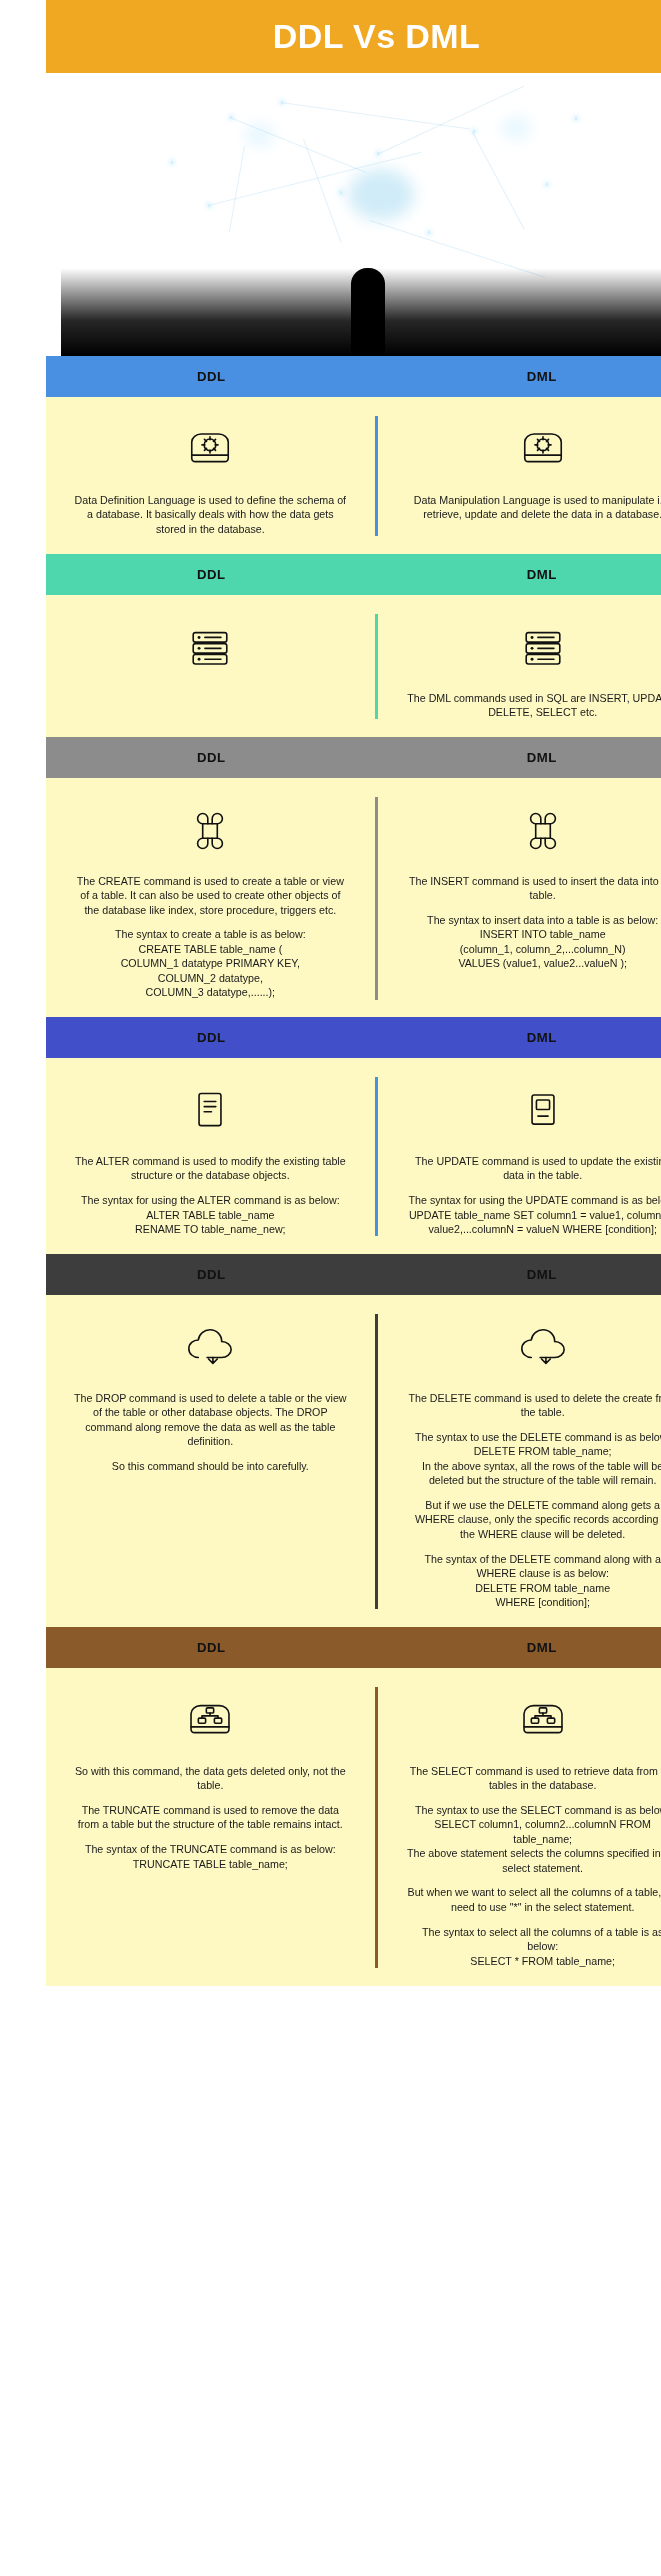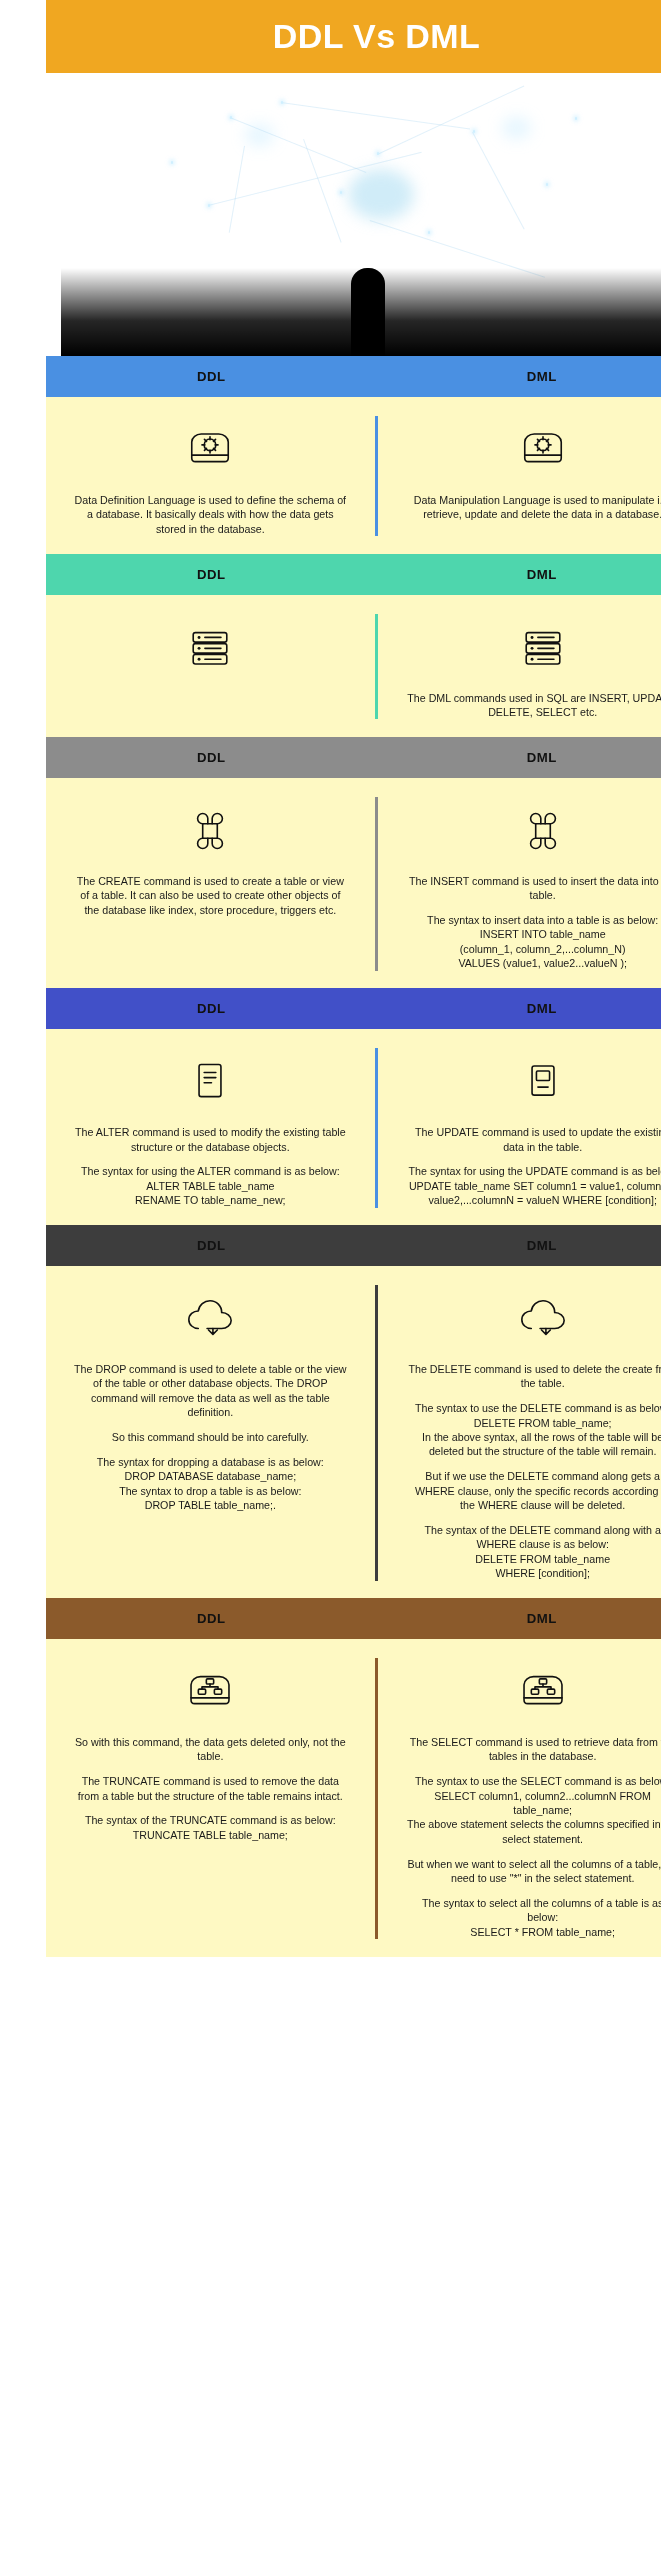--- a/index.html
+++ b/index.html
@@ -238,20 +238,21 @@
     </div>
       <div class="row">
       <div class="col">
         <div class="icon-wrap">
             <svg width="54" height="54" viewBox="0 0 74 74">
         <path d="M27 27h20v20H27z" fill="none" stroke="#111" stroke-width="2.2" stroke-linecap="round" stroke-linejoin="round"></path>
         <path d="M27 27a7 7 0 1 1 7-7v7M47 27a7 7 0 1 0-7-7v7M27 47a7 7 0 1 0 7 7v-7M47 47a7 7 0 1 1-7 7v-7" fill="none" stroke="#111" stroke-width="2.2" stroke-linecap="round" stroke-linejoin="round"></path>
       </svg>
           </div>
         <p>The CREATE command is used to create a table or view of a table. It can also be used to create other objects of the database like index, store procedure, triggers etc.</p>
+          <p>The syntax to create a table is as below:<br>CREATE TABLE table_name (<br>COLUMN_1 datatype PRIMARY KEY,<br>COLUMN_2 datatype,<br>COLUMN_3 datatype,......);</p>
       </div>
       <div class="divider" style="background:#8c8c8c"></div>
       <div class="col">
         <div class="icon-wrap">
             <svg width="54" height="54" viewBox="0 0 74 74">
         <path d="M27 27h20v20H27z" fill="none" stroke="#111" stroke-width="2.2" stroke-linecap="round" stroke-linejoin="round"></path>
         <path d="M27 27a7 7 0 1 1 7-7v7M47 27a7 7 0 1 0-7-7v7M27 47a7 7 0 1 0 7 7v-7M47 47a7 7 0 1 1-7 7v-7" fill="none" stroke="#111" stroke-width="2.2" stroke-linecap="round" stroke-linejoin="round"></path>
       </svg>
           </div>
         <p>The INSERT command is used to insert the data into the table.</p>
@@ -292,23 +293,22 @@
     </div>
       <div class="row">
       <div class="col">
         <div class="icon-wrap">
             <svg width="62" height="54" viewBox="0 0 84 74">
         <path d="M26 50c-7 0-13-5-13-12s6-12 13-12c1-8 8-14 16-14 9 0 16 7 16 16" fill="none" stroke="#111" stroke-width="2.2" stroke-linecap="round" stroke-linejoin="round"></path>
         <path d="M58 28c7 0 13 5 13 11s-6 11-13 11H38" fill="none" stroke="#111" stroke-width="2.2" stroke-linecap="round" stroke-linejoin="round"></path>
         <path d="M46 50v8M46 58l-6-6M46 58l6-6" fill="none" stroke="#111" stroke-width="2.2" stroke-linecap="round" stroke-linejoin="round"></path>
       </svg>
           </div>
-        <p>The DROP command is used to delete a table or the view of the table or other database objects. The DROP command will remove the data as well as the table definition.</p>
+        <p>The DROP command is used to delete a table or the view of the table or other database objects. The DROP command along remove the data as well as the table definition.</p>
           <p>So this command should be into carefully.</p>
-          <p>The syntax for dropping a database is as below:<br>DROP DATABASE database_name;<br>The syntax to drop a table is as below:<br>DROP TABLE table_name;.</p>
       </div>
       <div class="divider" style="background:#3d3d3d"></div>
       <div class="col">
         <div class="icon-wrap">
             <svg width="62" height="54" viewBox="0 0 84 74">
         <path d="M26 50c-7 0-13-5-13-12s6-12 13-12c1-8 8-14 16-14 9 0 16 7 16 16" fill="none" stroke="#111" stroke-width="2.2" stroke-linecap="round" stroke-linejoin="round"></path>
         <path d="M58 28c7 0 13 5 13 11s-6 11-13 11H38" fill="none" stroke="#111" stroke-width="2.2" stroke-linecap="round" stroke-linejoin="round"></path>
         <path d="M46 50v8M46 58l-6-6M46 58l6-6" fill="none" stroke="#111" stroke-width="2.2" stroke-linecap="round" stroke-linejoin="round"></path>
       </svg>
           </div>

